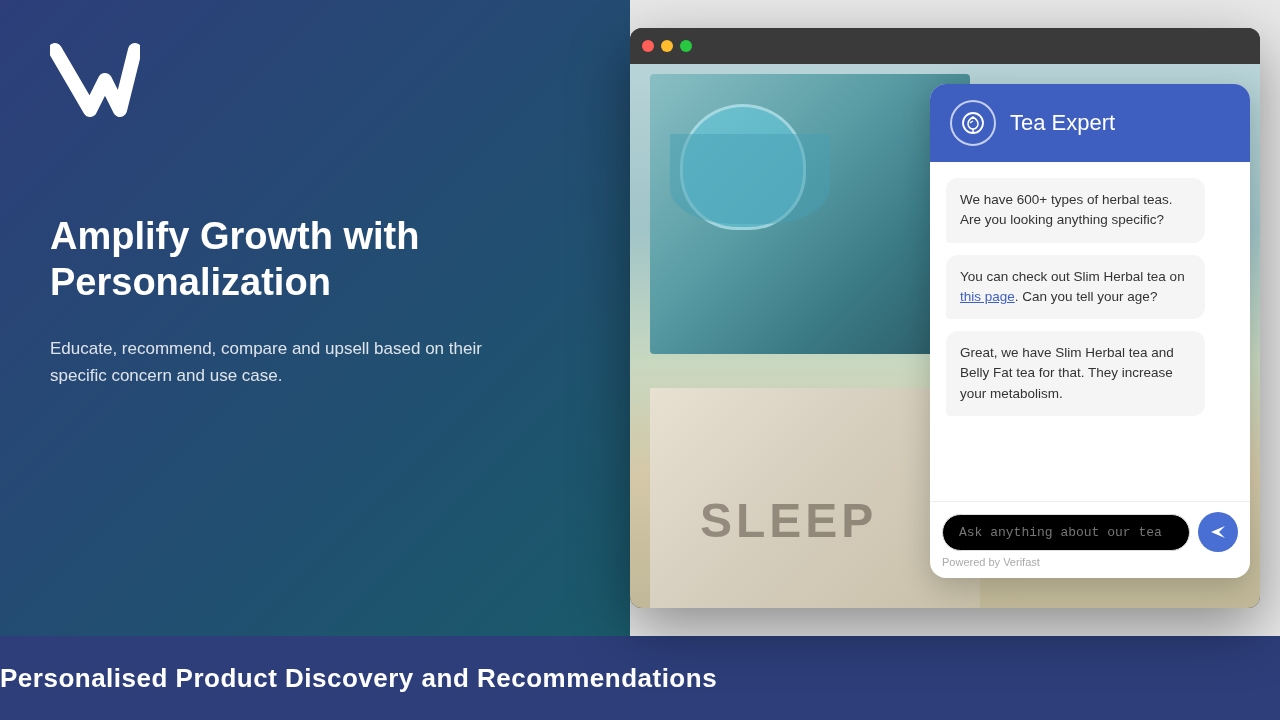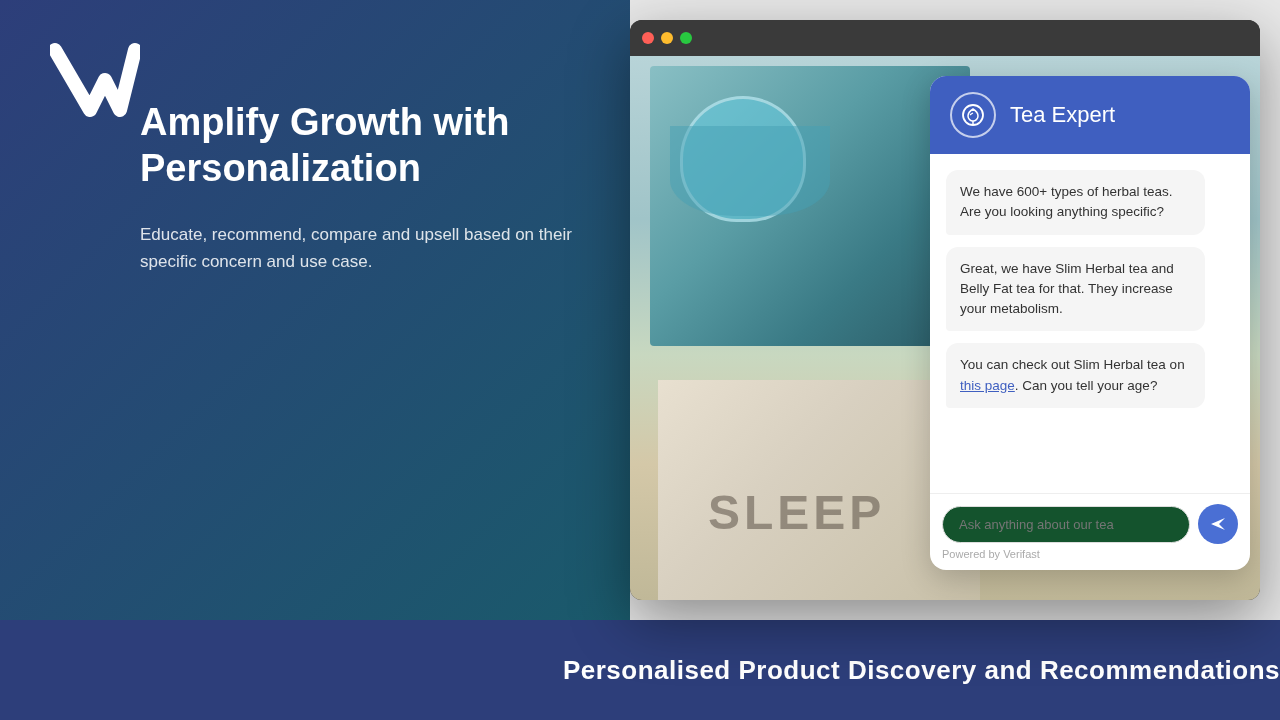--- a/index.html
+++ b/index.html
@@ -17,20 +17,21 @@
       display: flex;
       flex: 1;
       height: 640px;
     }
 
     
     .left-panel {
       width: 640px;
       background: linear-gradient(135deg, #2d3e7a 0%, #1a5a6b 100%);
       display: flex;
+      flex-direction: column;
       padding: 40px 50px;
       position: relative;
     }
 
     .logo {
       width: 90px;
       height: 80px;
       margin-bottom: 30px;
     }
 
@@ -146,21 +147,21 @@
       left: 20px;
       width: 160px;
       height: 90px;
       background: rgba(70, 160, 180, 0.5);
       border-radius: 0 0 40% 40%;
     }
 
     .sleep-area {
       position: absolute;
       bottom: 0;
-      left: 28px;
+      left: 20px;
       right: 280px;
       height: 220px;
       background: linear-gradient(135deg, #e8e0d0 0%, #d8d0c0 40%, #c8c0a8 100%);
       overflow: hidden;
     }
 
     .sleep-text {
       position: absolute;
       bottom: 60px;
       left: 50px;
@@ -270,21 +271,22 @@
     }
 
     .chat-input {
       flex: 1;
       border: 1.5px solid #ddd;
       border-radius: 24px;
       padding: 10px 16px;
       font-size: 13px;
       color: #999;
       outline: none;
-      background: #14532d;
+      background: #000000;
+      font-family: Liberation Mono, monospace;
     }
 
     .chat-send-btn {
       width: 40px;
       height: 40px;
       background: #4a6fd4;
       border-radius: 50%;
       display: flex;
       align-items: center;
       justify-content: center;
@@ -294,25 +296,25 @@
     }
 
     .chat-powered {
       font-size: 11px;
       color: #aaa;
       padding: 4px 0 2px;
     }
 
     
     .bottom-bar {
-      height: 100px;
+      height: 84px;
       background: #2d3e7a;
       display: flex;
       align-items: center;
-      justify-content: flex-end;
+      justify-content: flex-start;
     }
 
     .bottom-bar-text {
       color: #ffffff;
       font-size: 26px;
       font-weight: 800;
       letter-spacing: 0.5px;
       text-align: center;
     }
   </style>
@@ -367,27 +369,27 @@
             <span class="chat-header-title">Tea Expert</span>
           </div>
 
           <div class="chat-messages">
             <div class="msg-bot">
               <p>We have 600+ types of herbal teas. Are you looking anything specific?</p>
             </div>
 
 
             <div class="msg-bot">
-              <p>Great, we have Slim Herbal tea and Belly Fat tea for that. They increase your metabolism.</p>
-            </div>
-
-            <div class="msg-bot">
               <p>
                 <span>You can check out Slim Herbal tea on </span><a class="msg-link" href="#">this page</a><span>. Can you tell your age?</span>
               </p>
+            </div>
+
+            <div class="msg-bot">
+              <p>Great, we have Slim Herbal tea and Belly Fat tea for that. They increase your metabolism.</p>
             </div>
           </div>
 
           <div class="chat-input-area">
             <div class="chat-input-row">
               <input class="chat-input" type="text" placeholder="Ask anything about our tea" style="">
               <button class="chat-send-btn">
 
                 <svg width="18" height="18" viewBox="0 0 18 18" fill="none" xmlns="http://www.w3.org/2000/svg">
                   <path d="M2 9 L16 3 L10 9 L16 15 Z" fill="white"></path>

